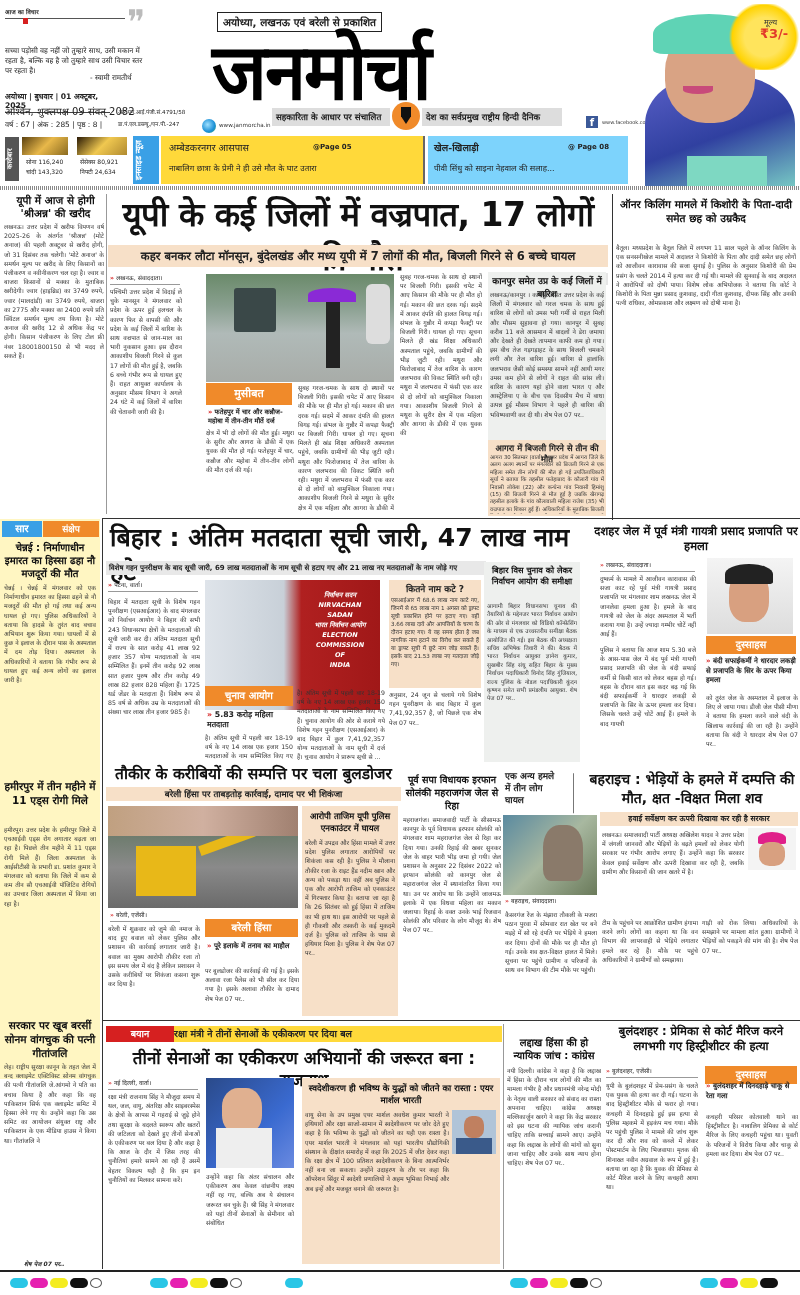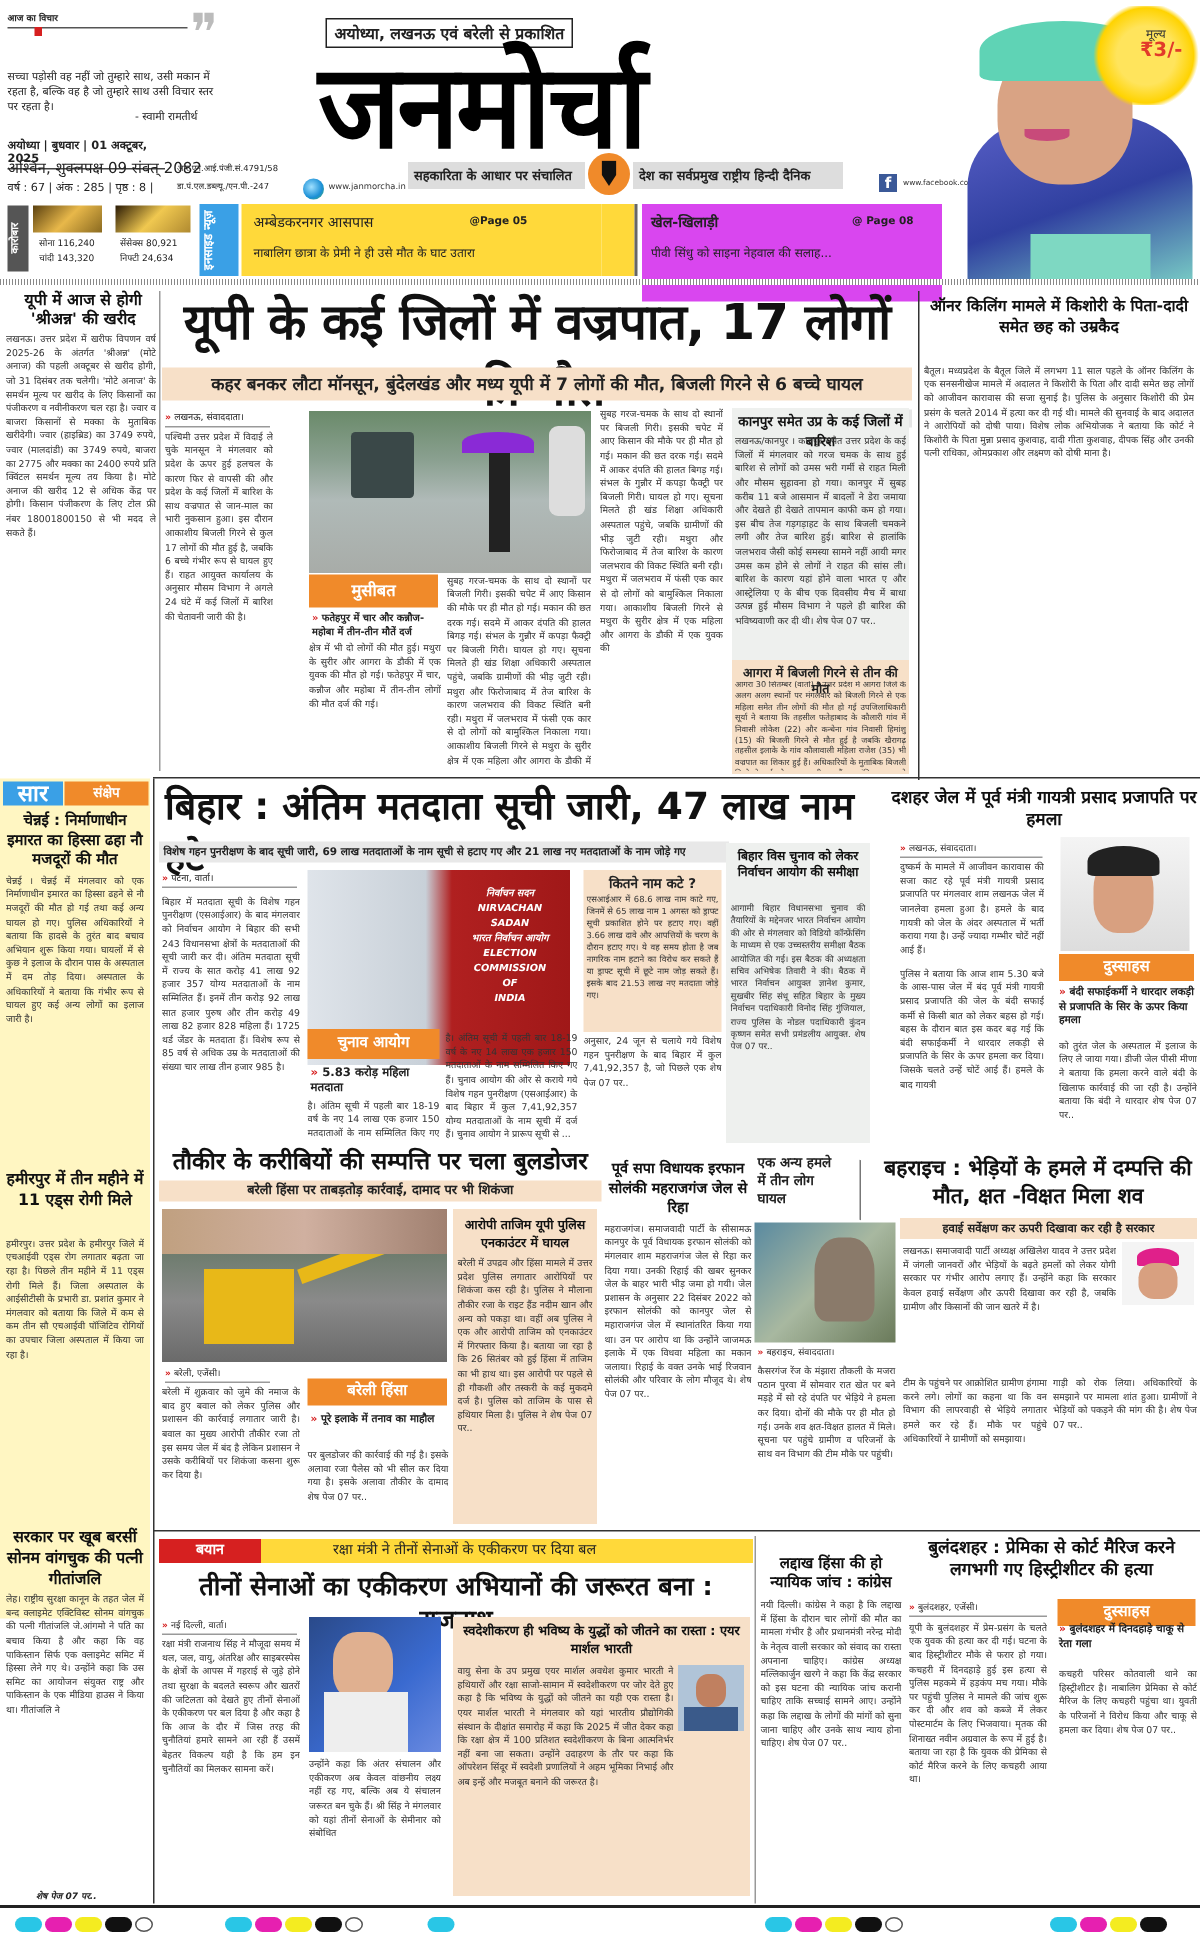--- a/index.html
+++ b/index.html
@@ -67,33 +67,33 @@
 <div class="abs" style="left:80px;top:168px;font-size:6px">निफ्टी 24,634</div>
 
 <div class="abs" style="left:133px;top:136px;width:26px;height:48px;background:#3aa0e6;color:#fff;font-size:8px;font-weight:bold;writing-mode:vertical-rl;transform:rotate(180deg);text-align:center;line-height:12px">इनसाइड न्यूज़</div>
 <div class="abs" style="left:161px;top:136px;width:240px;height:48px;background:#ffd93a">
   <div style="position:absolute;left:8px;top:5px;font-size:9.5px;font-weight:normal;color:#222">अम्बेडकरनगर आसपास</div>
   <div style="position:absolute;left:152px;top:7px;font-size:7px;font-weight:bold">@Page 05</div>
   <div style="position:absolute;left:8px;top:26px;font-size:8px;color:#222">नाबालिग छात्रा के प्रेमी ने ही उसे मौत के घाट उतारा</div>
 </div>
 <div class="abs" style="left:401px;top:136px;width:22px;height:48px;background:#ffd93a"></div>
 <div class="abs" style="left:423px;top:136px;width:2px;height:48px;background:#666"></div>
-<div class="abs" style="left:428px;top:136px;width:200px;height:65px;background:#d946ef">
+<div class="abs" style="left:428px;top:136px;width:200px;height:48px;background:#7dd3fc">
   <div style="position:absolute;left:6px;top:5px;font-size:9.5px;font-weight:bold;color:#222">खेल-खिलाड़ी</div>
   <div style="position:absolute;left:140px;top:7px;font-size:7px;font-weight:bold">@ Page 08</div>
   <div style="position:absolute;left:6px;top:26px;font-size:8px;color:#222">पीवी सिंधु को साइना नेहवाल की सलाह...</div>
 </div>
 <div class="abs" style="left:0;top:186px;width:800px;height:4px;background:repeating-linear-gradient(90deg,#888 0 1px,#fff 1px 2px)"></div>
 
 <div class="abs hd" style="left:8px;top:194px;width:95px;font-size:10.5px;line-height:13px">यूपी में आज से होगी 'श्रीअन्न' की खरीद</div>
 <div class="abs sm" style="left:4px;top:222px;width:100px;height:296px;overflow:hidden">लखनऊ। उत्तर प्रदेश में खरीफ विपणन वर्ष 2025-26 के अंतर्गत 'श्रीअन्न' (मोटे अनाज) की पहली अक्टूबर से खरीद होगी, जो 31 दिसंबर तक चलेगी। 'मोटे अनाज' के समर्थन मूल्य पर खरीद के लिए किसानों का पंजीकरण व नवीनीकरण चल रहा है। ज्वार व बाजरा किसानों से मक्का के मुताबिक खरीदेगी। ज्वार (हाइब्रिड) का 3749 रुपये, ज्वार (मालदांडी) का 3749 रुपये, बाजरा का 2775 और मक्का का 2400 रुपये प्रति क्विंटल समर्थन मूल्य तय किया है। मोटे अनाज की खरीद 12 से अधिक केंद्र पर होगी। किसान पंजीकरण के लिए टोल फ्री नंबर 18001800150 से भी मदद ले सकते हैं।</div>
 <div class="vline" style="left:106px;top:194px;height:320px"></div>
 
 <div class="abs ylw" style="left:0;top:519px;width:100px;height:560px"></div>
-<div class="abs" style="left:2px;top:521px;width:40px;height:16px;background:#3aa0e6;color:#fff;font-size:15px;font-weight:bold;text-align:center;line-height:16px">सार</div>
+<div class="abs" style="left:2px;top:521px;width:40px;height:16px;background:#3aa0e6;color:#fff;font-size:10px;font-weight:bold;text-align:center;line-height:16px">सार</div>
 <div class="abs" style="left:43px;top:521px;width:56px;height:16px;background:#f08a2a;color:#fff;font-size:9px;font-weight:bold;text-align:center;line-height:16px">संक्षेप</div>
 <div class="abs hd" style="left:4px;top:541px;width:92px;font-size:10px;line-height:13px">चेन्नई : निर्माणाधीन इमारत का हिस्सा ढहा नौ मजदूरों की मौत</div>
 <div class="abs sm" style="left:4px;top:583px;width:92px;height:190px;overflow:hidden">चेन्नई । चेन्नई में मंगलवार को एक निर्माणाधीन इमारत का हिस्सा ढहने से नौ मजदूरों की मौत हो गई तथा कई अन्य घायल हो गए। पुलिस अधिकारियों ने बताया कि हादसे के तुरंत बाद बचाव अभियान शुरू किया गया। घायलों में से कुछ ने इलाज के दौरान पास के अस्पताल में दम तोड़ दिया। अस्पताल के अधिकारियों ने बताया कि गंभीर रूप से घायल हुए कई अन्य लोगों का इलाज जारी है।</div>
 <div class="abs hd" style="left:4px;top:779px;width:92px;font-size:10.5px;line-height:14px">हमीरपुर में तीन महीने में 11 एड्स रोगी मिले</div>
 <div class="abs sm" style="left:4px;top:825px;width:92px;height:188px;overflow:hidden">हमीरपुर। उत्तर प्रदेश के हमीरपुर जिले में एचआईवी एड्स रोग लगातार बढ़ता जा रहा है। पिछले तीन महीने में 11 एड्स रोगी मिले हैं। जिला अस्पताल के आईसीटीसी के प्रभारी डा. प्रशांत कुमार ने मंगलवार को बताया कि जिले में कम से कम तीन सौ एचआईवी पॉजिटिव रोगियों का उपचार जिला अस्पताल में किया जा रहा है।</div>
 <div class="abs hd" style="left:4px;top:1018px;width:92px;font-size:10.5px;line-height:14px">सरकार पर खूब बरसीं सोनम वांगचुक की पत्नी गीतांजलि</div>
 <div class="abs sm" style="left:4px;top:1062px;width:92px;height:200px;overflow:hidden">लेह। राष्ट्रीय सुरक्षा कानून के तहत जेल में बन्द क्लाइमेट एक्टिविस्ट सोनम वांगचुक की पत्नी गीतांजलि जे.आंगमो ने पति का बचाव किया है और कहा कि वह पाकिस्तान सिर्फ एक क्लाइमेट समिट में हिस्सा लेने गए थे। उन्होंने कहा कि उस समिट का आयोजन संयुक्त राष्ट्र और पाकिस्तान के एक मीडिया हाउस ने किया था। गीतांजलि ने</div>
 <div class="abs" style="left:24px;top:1260px;font-size:6px;font-weight:bold;font-style:italic">शेष पेज 07 पर..</div>
 <div class="vline" style="left:102px;top:519px;height:750px;background:#333"></div>
 
@@ -196,21 +196,21 @@
 <div class="photo" style="left:748px;top:828px;width:48px;height:42px;background:#f4f4f4">
   <div style="position:absolute;left:10px;top:4px;width:28px;height:12px;background:#e0208a;border-radius:50% 50% 10% 10%"></div>
   <div style="position:absolute;left:11px;top:14px;width:26px;height:24px;background:#d8a080;border-radius:40%"></div>
 </div>
 <div class="abs sm" style="left:602px;top:918px;width:96px;height:98px;overflow:hidden">टीम के पहुंचने पर आक्रोशित ग्रामीण हंगामा करने लगे। लोगों का कहना था कि वन विभाग की लापरवाही से भेड़िये लगातार हमले कर रहे हैं। मौके पर पहुंचे अधिकारियों ने ग्रामीणों को समझाया।</div>
 <div class="abs sm" style="left:702px;top:918px;width:96px;height:98px;overflow:hidden">गाड़ी को रोक लिया। अधिकारियों के समझाने पर मामला शांत हुआ। ग्रामीणों ने भेड़ियों को पकड़ने की मांग की है। शेष पेज 07 पर..</div>
 
 <div class="hline" style="left:102px;top:1020px;width:698px;background:#333"></div>
 
 <div class="abs" style="left:106px;top:1026px;width:68px;height:16px;background:#d62020;color:#fff;font-size:9.5px;font-weight:bold;text-align:center;line-height:16px">बयान</div>
-<div class="abs" style="left:174px;top:1026px;width:328px;height:16px;background:#ffd93a;font-size:9.5px;font-weight:normal;line-height:16px;padding-left:48px">रक्षा मंत्री ने तीनों सेनाओं के एकीकरण पर दिया बल</div>
+<div class="abs" style="left:174px;top:1026px;width:328px;height:16px;background:#ffd93a;font-size:9.5px;font-weight:bold;line-height:16px;">रक्षा मंत्री ने तीनों सेनाओं के एकीकरण पर दिया बल</div>
 <div class="abs hd" style="left:106px;top:1047px;width:396px;font-size:17px;line-height:22px">तीनों सेनाओं का एकीकरण अभियानों की जरूरत बना : राजनाथ</div>
 <div class="abs" style="left:108px;top:1079px;width:90px;font-size:6px;border-bottom:1px solid #999;padding-bottom:2px"><span class="arrow">» </span><span>नई दिल्ली, वार्ता।</span></div>
 <div class="abs sm" style="left:108px;top:1092px;width:92px;height:172px;overflow:hidden">रक्षा मंत्री राजनाथ सिंह ने मौजूदा समय में थल, जल, वायु, अंतरिक्ष और साइबरस्पेस के क्षेत्रों के आपस में गहराई से जुड़े होने तथा सुरक्षा के बदलते स्वरूप और खतरों की जटिलता को देखते हुए तीनों सेनाओं के एकीकरण पर बल दिया है और कहा है कि आज के दौर में जिस तरह की चुनौतियां हमारे सामने आ रही हैं उसमें बेहतर विकल्प यही है कि हम इन चुनौतियों का मिलकर सामना करें।</div>
 <div class="photo" style="left:206px;top:1078px;width:88px;height:90px;background:linear-gradient(135deg,#2a4a8a,#3a6ad0 60%,#6a8ae0)">
   <div style="position:absolute;left:16px;top:10px;width:40px;height:46px;background:#e0b090;border-radius:40%"></div>
   <div style="position:absolute;left:10px;top:50px;width:56px;height:40px;background:#eee"></div>
 </div>
 <div class="abs sm" style="left:206px;top:1172px;width:88px;height:92px;overflow:hidden">उन्होंने कहा कि अंतर संचालन और एकीकरण अब केवल वांछनीय लक्ष्य नहीं रह गए, बल्कि अब ये संचालन जरूरत बन चुके हैं। श्री सिंह ने मंगलवार को यहां तीनों सेनाओं के सेमीनार को संबोधित</div>
 <div class="abs band" style="left:302px;top:1078px;width:198px;height:186px"></div>
 <div class="abs hd" style="left:304px;top:1082px;width:194px;font-size:8.6px;line-height:12px">स्वदेशीकरण ही भविष्य के युद्धों को जीतने का रास्ता : एयर मार्शल भारती</div>

